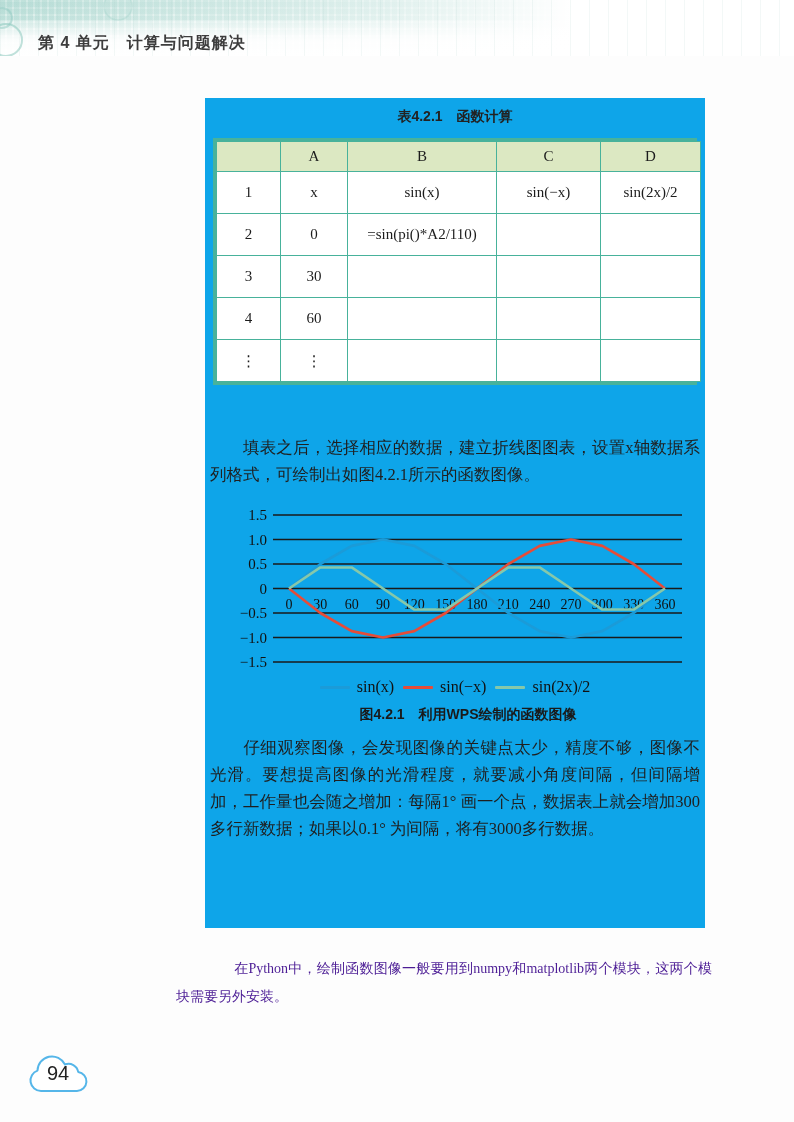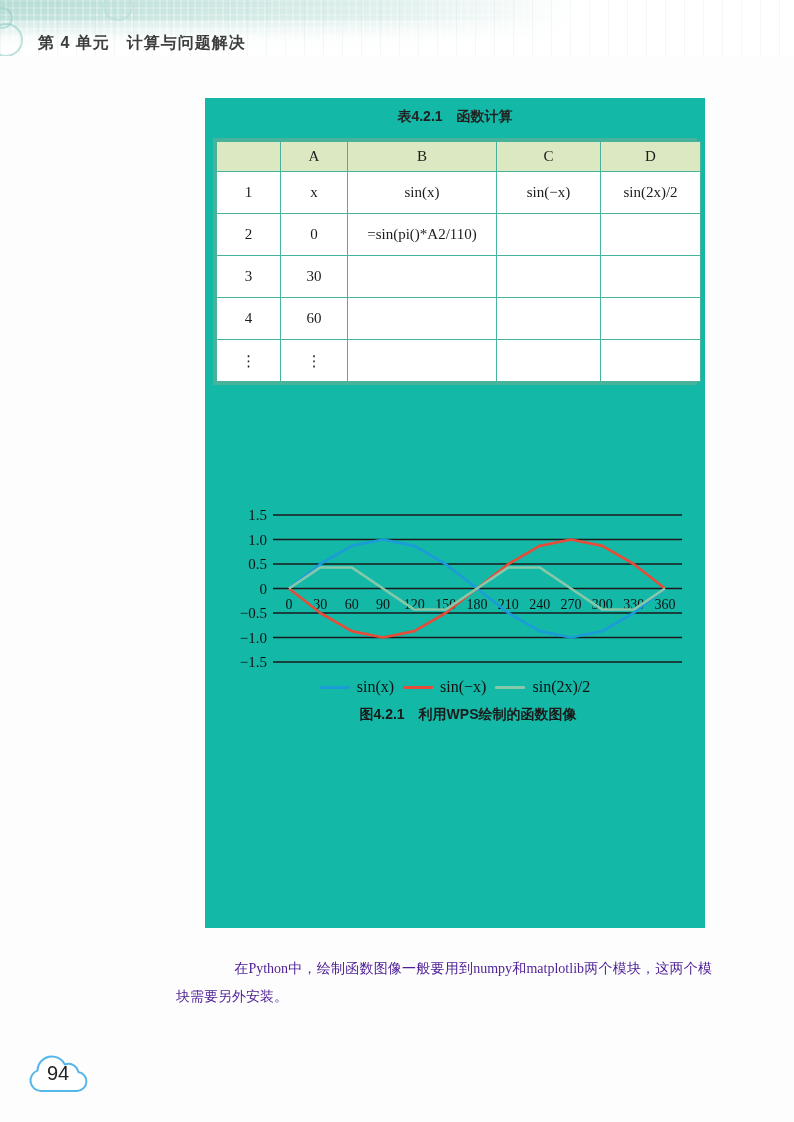--- a/index.html
+++ b/index.html
@@ -30,21 +30,21 @@
   .banner-title {
     position:absolute; left:38px; top:33px;
     font-family:"Liberation Sans","DejaVu Sans",sans-serif;
     font-size:16px; font-weight:bold; color:#3d3d3d; letter-spacing:1px;
     z-index:3;
   }
   .banner svg.deco { position:absolute; left:0; top:0; z-index:2; }
   
   .panel {
     position:absolute; left:205px; top:98px; width:500px; height:830px;
-    background:#14b8a6;
+    background:#0ea5e9;
   }
   
   .tbl-title {
     position:absolute; left:0; top:10px; width:500px; text-align:center;
     font-family:"Liberation Sans","DejaVu Sans",sans-serif;
     font-size:14px; font-weight:bold; color:#222;
   }
   .tblwrap {
     position:absolute; left:8px; top:40px; width:484px;
     border:3px solid #48b29b; background:#fff;
@@ -168,20 +168,23 @@
             <td>⋮</td>
             <td>⋮</td>
             <td></td>
             <td></td>
             <td></td>
           </tr>
         </tbody>
     </table>
   </div>
 
+  <div class="para" style="top:336px;">
+    <span class="indent"></span><span>填表之后，选择相应的数据，建立折线图图表，设置x轴数据系列格式，可绘制出如图4.2.1所示的函数图像。</span>
+  </div>
 
   <svg class="chart-svg" width="500" height="170" viewBox="0 0 500 170" id="chart">
       <line x1="68" x2="477" y1="12" y2="12" stroke="#1a1a1a" stroke-width="1.6"></line>
       <text x="62" y="17" text-anchor="end" font-size="15" font-family="&quot;Liberation Serif&quot;,&quot;DejaVu Serif&quot;,serif" fill="#111">1.5</text>
       <line x1="68" x2="477" y1="36.5" y2="36.5" stroke="#1a1a1a" stroke-width="1.6"></line>
       <text x="62" y="41.5" text-anchor="end" font-size="15" font-family="&quot;Liberation Serif&quot;,&quot;DejaVu Serif&quot;,serif" fill="#111">1.0</text>
       <line x1="68" x2="477" y1="61" y2="61" stroke="#1a1a1a" stroke-width="1.6"></line>
       <text x="62" y="66" text-anchor="end" font-size="15" font-family="&quot;Liberation Serif&quot;,&quot;DejaVu Serif&quot;,serif" fill="#111">0.5</text>
       <line x1="68" x2="477" y1="85.5" y2="85.5" stroke="#1a1a1a" stroke-width="1.6"></line>
       <text x="62" y="90.5" text-anchor="end" font-size="15" font-family="&quot;Liberation Serif&quot;,&quot;DejaVu Serif&quot;,serif" fill="#111">0</text>
@@ -219,20 +222,23 @@
         <span>sin(−x)</span>
       </span>
       <span class="entry">
         <span class="swatch" style="background: rgb(134, 200, 170);"></span>
         <span>sin(2x)/2</span>
       </span>
     </div>
 
   <div class="fig-caption">图4.2.1　利用WPS绘制的函数图像</div>
 
+  <div class="para" style="top:636px;">
+    <span class="indent"></span><span>仔细观察图像，会发现图像的关键点太少，精度不够，图像不光滑。要想提高图像的光滑程度，就要减小角度间隔，但间隔增加，工作量也会随之增加：每隔1° 画一个点，数据表上就会增加300多行新数据；如果以0.1° 为间隔，将有3000多行数据。</span>
+  </div>
 
 
 
 </div>
 
 <div class="body-para">
   <span class="indent"></span><span>在Python中，绘制函数图像一般要用到numpy和matplotlib两个模块，这两个模块需要另外安装。</span>
 </div>
 
 <div class="cloud">

